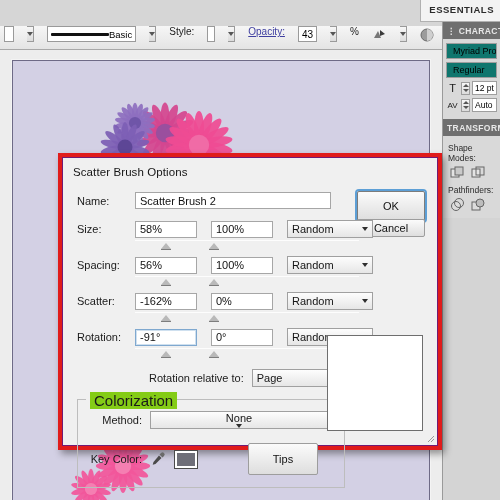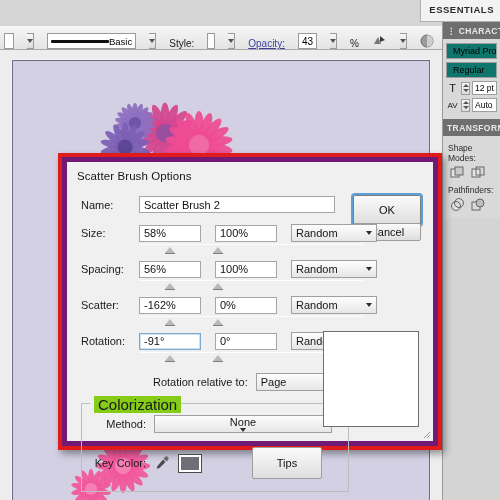--- a/index.html
+++ b/index.html
@@ -43,21 +43,21 @@
     border-bottom: 1px solid #b0b0b0;
     padding: 4px 6px 0 8px; font-size: 9.5px; font-weight: bold;
     letter-spacing: .5px; color: #2b2b2b;
   }
 
   
   .controlbar {
     position: absolute; left: 0; top: 26px; width: 500px; height: 24px;
     background: linear-gradient(#f6f6f6, #e4e4e4);
     border-bottom: 1px solid #a8a8a8;
-    display: flex; align-items: flex-end; gap: 13px; padding: 0 4px;
+    display: flex; align-items: flex-start; gap: 13px; padding: 0 4px;
   }
   .cb-field {
     height: 16px; background: #fff; border: 1px solid #9a9a9a;
     display: flex; align-items: center; font-size: 10px; padding: 0 3px;
   }
   .cb-drop {
     width: 13px; height: 16px; border: 1px solid #9a9a9a; border-left: none;
     background: linear-gradient(#f7f7f7, #dcdcdc);
     display: flex; align-items: center; justify-content: center;
   }
@@ -126,21 +126,21 @@
   }
 
   
   .dialog-wrap {
     position: absolute; left: 58px; top: 153px; width: 384px; height: 297px;
     background: #e01b1b; padding: 4px;
     box-shadow: 3px 4px 7px rgba(0,0,0,.38);
   }
   .dialog {
     width: 100%; height: 100%; background: #f0f0f0;
-    border: 5px solid #701a75; position: relative;
+    border: 1px solid #701a75; position: relative;
   }
   .dlg-title {
     font-size: 11.5px; color: #151515; padding: 8px 0 0 10px; letter-spacing: .1px;
   }
   .dlg-body { position: relative; padding: 14px 12px 0 14px; }
 
   .frow { display: flex; align-items: center; margin-bottom: 2px; }
   .flabel { width: 58px; font-size: 11px; color: #1a1a1a; }
   .inp {
     background: #fff; border: 1px solid #a6a6a6; height: 17px;

